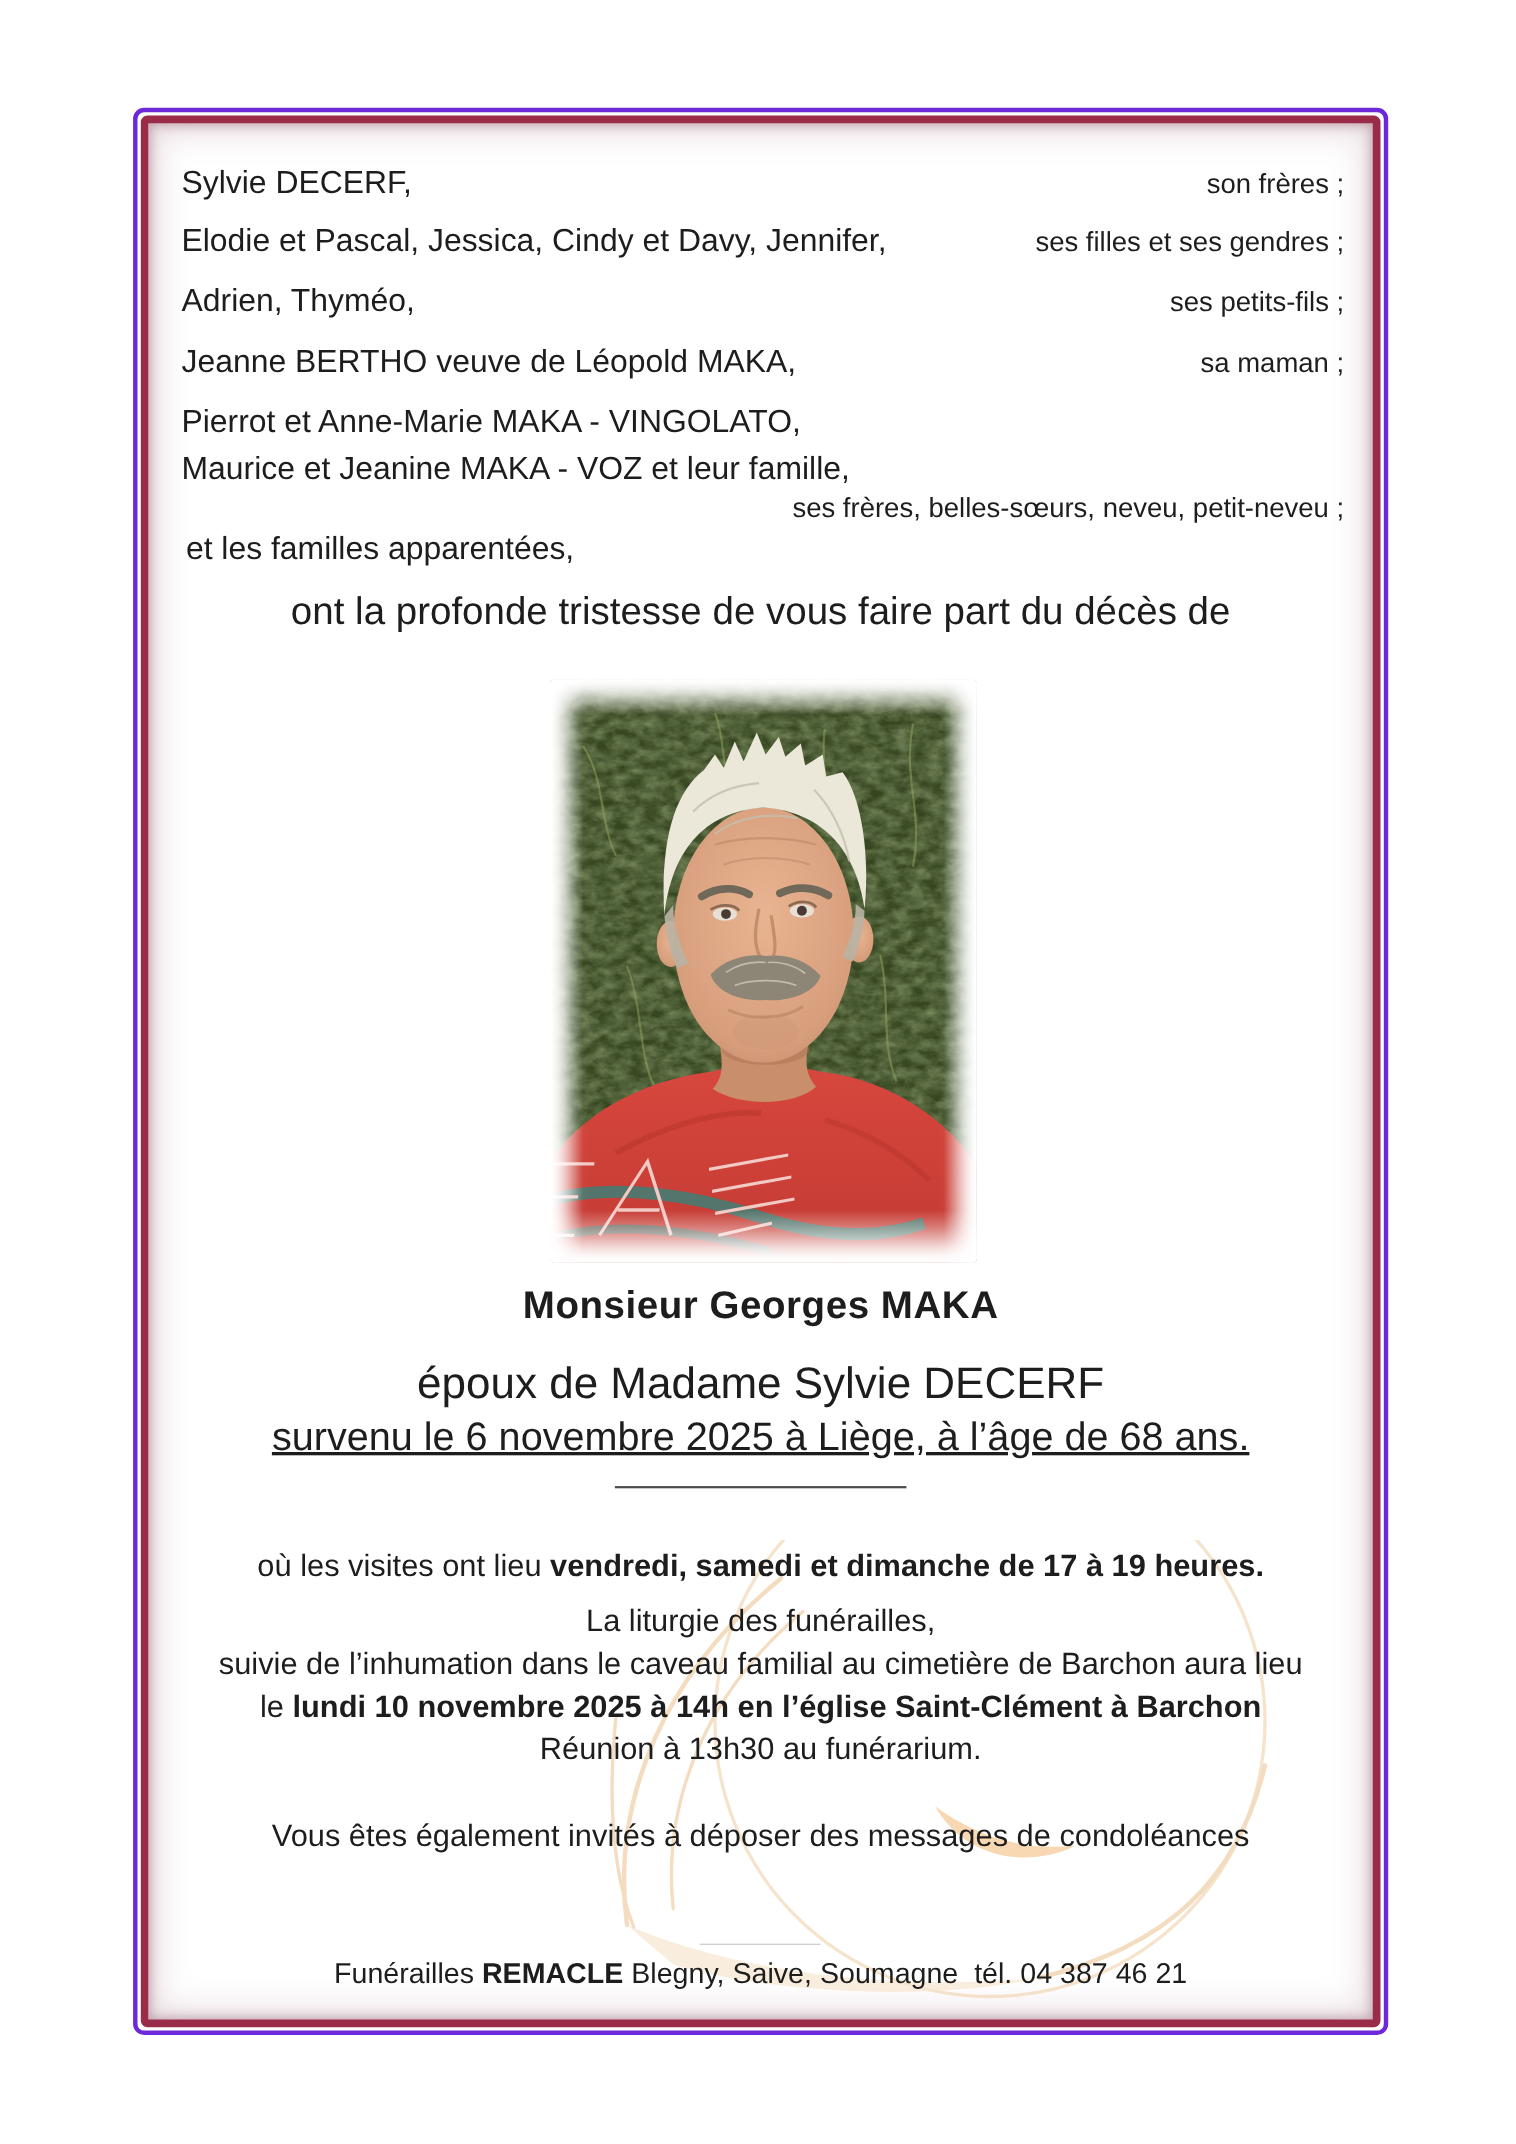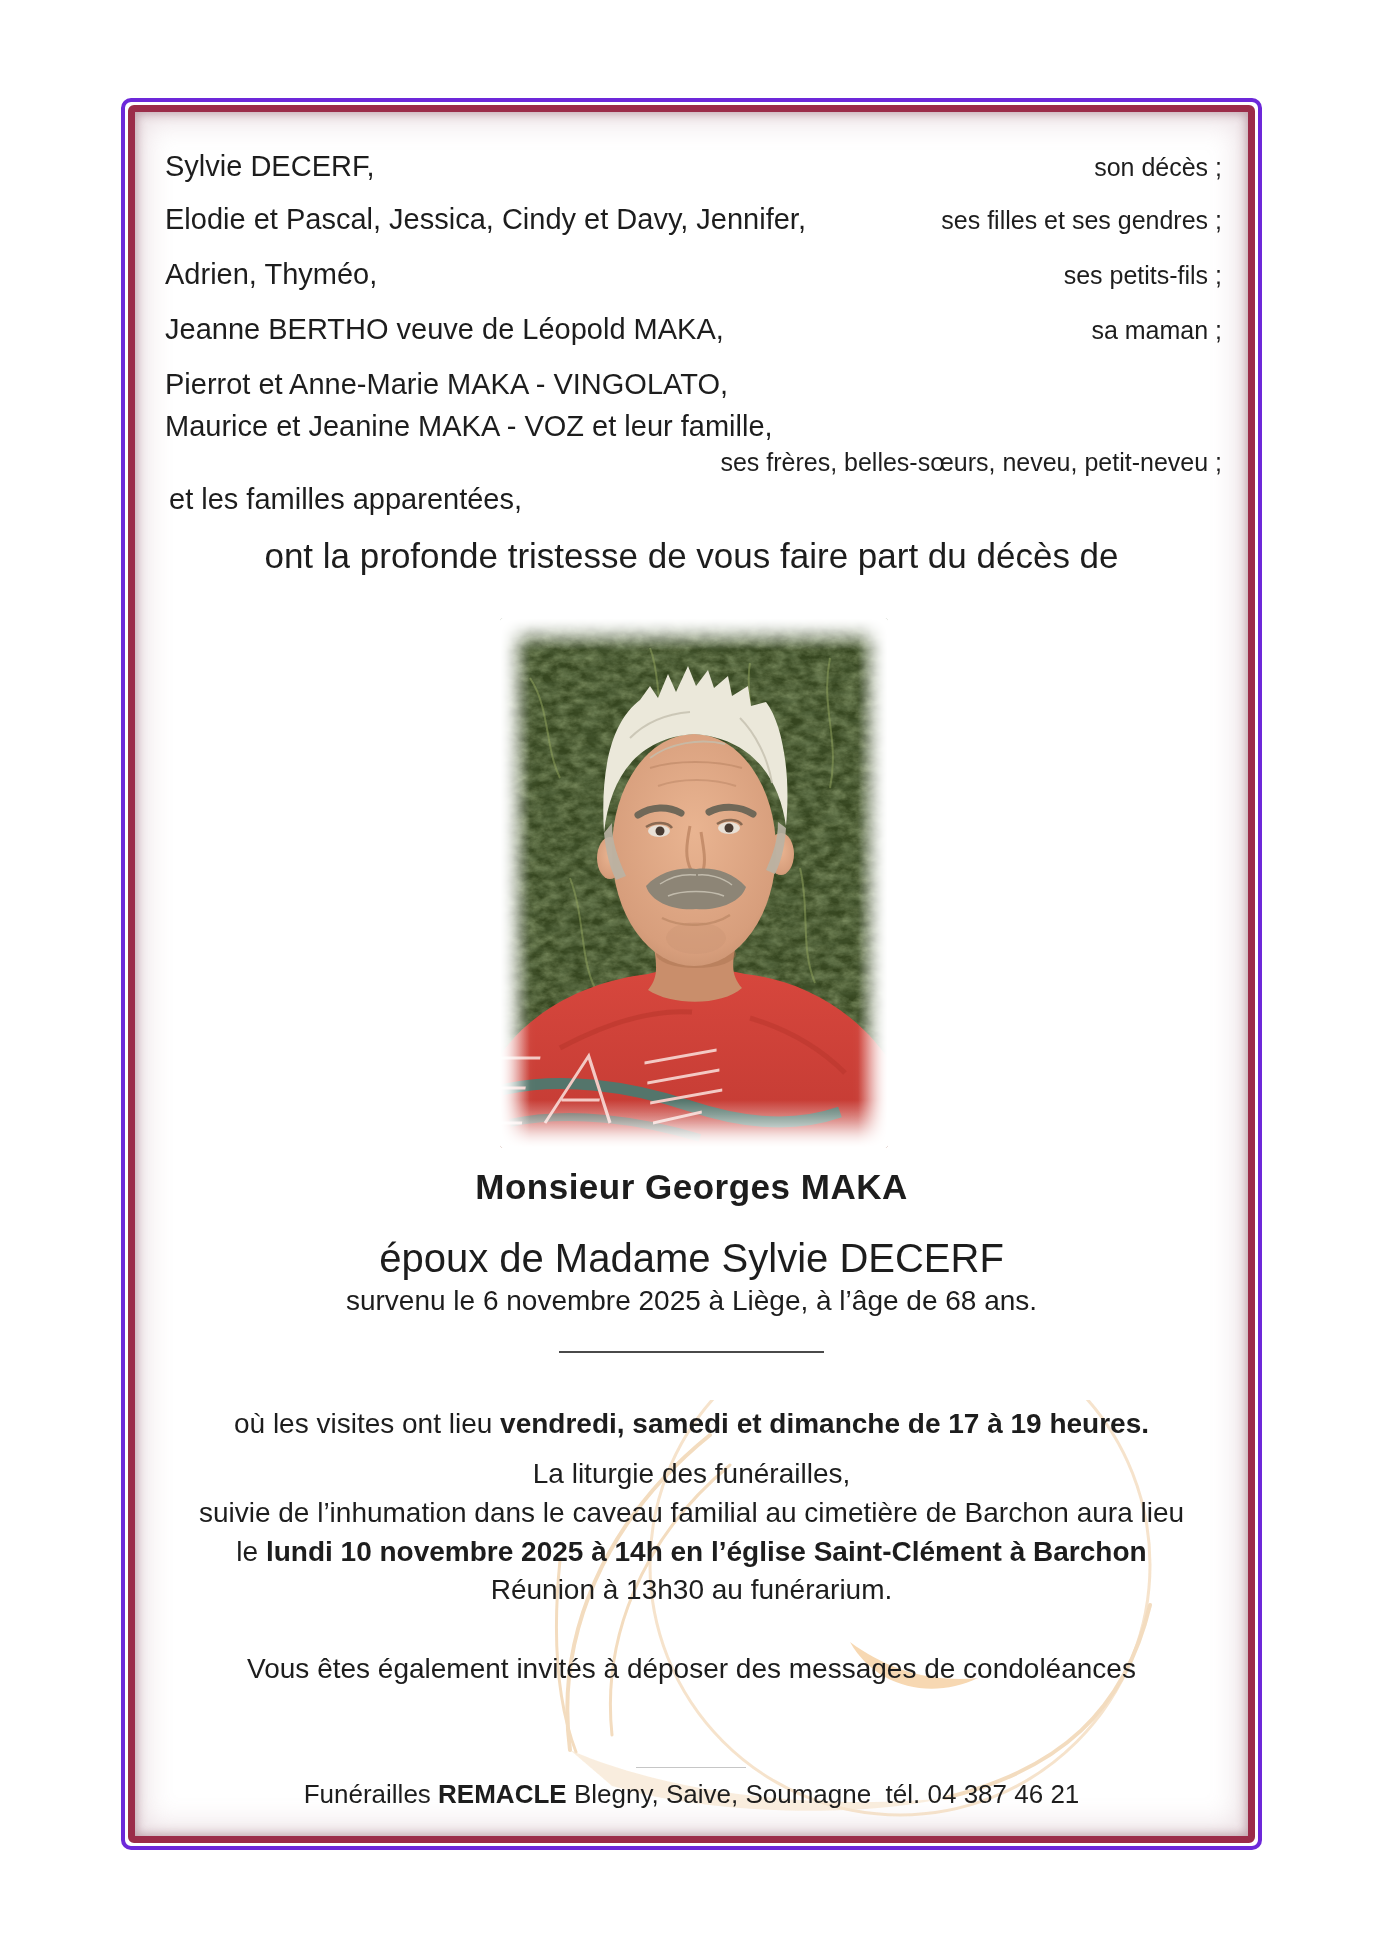--- a/index.html
+++ b/index.html
@@ -25,21 +25,21 @@
     position:absolute;left:30px;right:26px;z-index:1;
     display:flex;justify-content:space-between;align-items:baseline;
     white-space:nowrap;
   }
   .fl{font-size:29px;}
   .fr{font-size:25px;}
   .centerline{left:0;right:0;text-align:center;font-size:28px;white-space:nowrap;}
   .announce{font-size:35px;}
   .title{font-size:35px;font-weight:700;letter-spacing:.5px;}
   .spouse{font-size:40px;}
-  .small28{font-size:28px;}
+  .small28{font-size:36px;text-decoration:underline;}
   .divider1{position:absolute;left:424px;top:1239px;width:265px;height:2px;background:#4a4a4a;z-index:1;}
   .divider2{position:absolute;left:501px;top:1655px;width:110px;height:1px;background:#c6c6c6;z-index:1;}
   .footerline{font-size:26px;}
   b{font-weight:700;}
   .photo{
     position:absolute;left:365px;top:506px;width:388px;height:530px;z-index:1;
     border-radius:4px;overflow:hidden;
   }
   .photo svg{display:block;}
   .photo-fade{
@@ -66,21 +66,21 @@
         <path d="M 350 65 C 260 140 222 240 232 335" stroke-width="3"></path>
         <path d="M 180 160 C 172 240 178 305 196 352" stroke-width="3"></path>
         <path d="M 770 205 C 745 310 680 370 565 398"></path>
         <path d="M 190 350 C 310 402 470 408 565 398 C 480 418 330 415 232 386 Z" fill="#f6e3c9" stroke="none" opacity="0.7"></path>
         <path d="M 470 242 C 505 268 548 283 598 278 C 552 300 496 288 470 242 Z" fill="#f4cf9f" stroke="none" opacity="0.95"></path>
       </g>
     </svg>
 
     <div class="frow" style="top:38px">
         <span class="fl">Sylvie DECERF,</span>
-        <span class="fr">son décès ;</span>
+        <span class="fr">son frères ;</span>
       </div>
     <div class="frow" style="top:91px">
         <span class="fl">Elodie et Pascal, Jessica, Cindy et Davy, Jennifer,</span>
         <span class="fr">ses filles et ses gendres ;</span>
       </div>
     <div class="frow" style="top:146px">
         <span class="fl">Adrien, Thyméo,</span>
         <span class="fr">ses petits-fils ;</span>
       </div>
     <div class="frow" style="top:201px">

